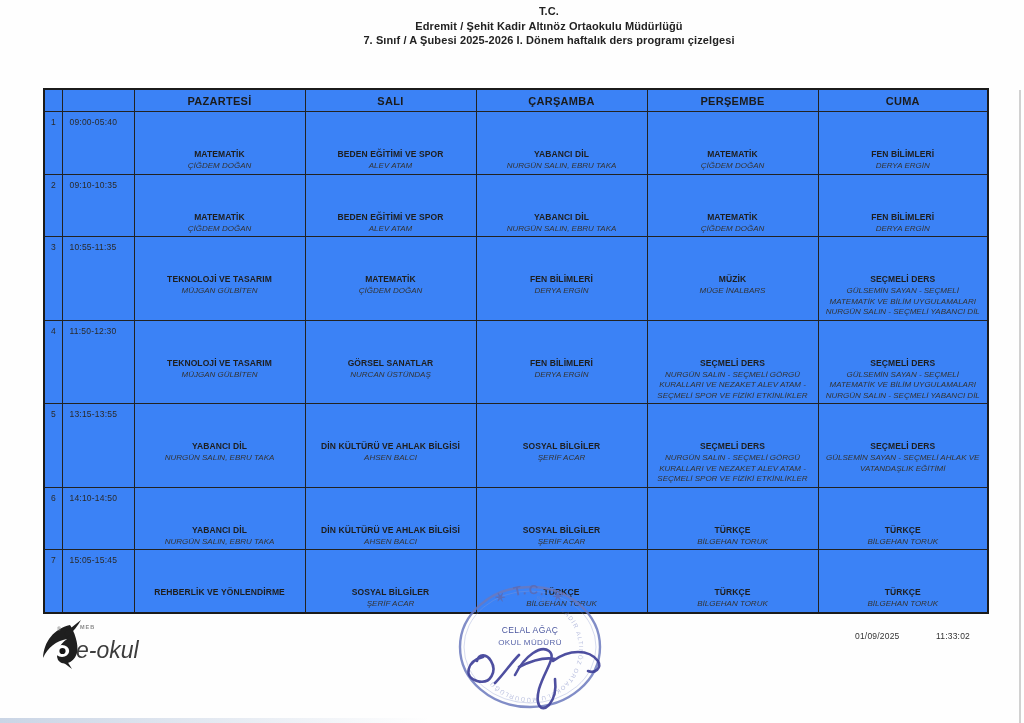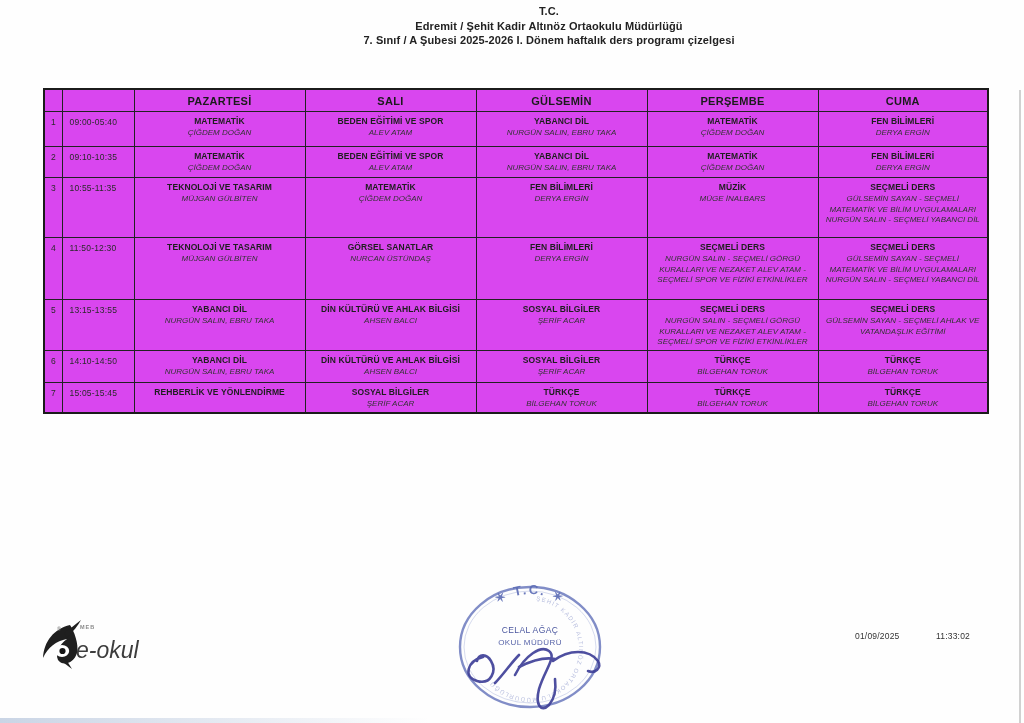--- a/index.html
+++ b/index.html
@@ -19,38 +19,38 @@
   }
   
   table.timetable{
     position:absolute;left:43px;top:88px;width:944px;
     border-collapse:collapse;table-layout:fixed;
     border:2px solid #1b1b1b;
   }
   .timetable th,.timetable td{
     border:1.6px solid #222;
     padding:0;
-    background:#d946ef;
+    background:#3b82f6;
   }
   .timetable th.day{
     height:21px;font-size:11px;font-weight:bold;letter-spacing:.3px;
     text-align:center;color:#1b1b1b;
   }
   td.c-no{
     text-align:center;font-size:8.5px;vertical-align:top;padding-top:5px;color:#2a2a2a;
   }
   td.c-time{
     font-size:8.5px;vertical-align:top;padding:5px 0 0 7px;color:#2a2a2a;
     letter-spacing:.2px;
   }
   td.c-day{
     vertical-align:top;text-align:center;padding:4px 7px 2px 7px;
   }
   .course{
-    font-size:8.5px;font-weight:bold;line-height:11px;color:#1e1e1e;letter-spacing:.1px;
+    font-size:8.5px;font-weight:bold;line-height:11px;color:#1e1e1e;letter-spacing:.1px;margin-top:33px;
   }
   .teacher{
     font-size:8px;line-height:10.5px;color:#333;margin-top:1px;font-style:italic;
   }
   
   .stamp{position:absolute;left:445px;top:583px;width:170px;height:136px;}
   .stamp .ringtext{filter:blur(.5px);}
   
   .eokul{position:absolute;left:40px;top:618px;width:110px;height:56px;}
   
@@ -87,21 +87,21 @@
       <col style="width:171px">
     <col style="width:171px">
       <col style="width:170px">
   </colgroup>
   <thead>
     <tr>
       <th></th>
       <th></th>
       <th class="day">PAZARTESİ</th>
       <th class="day">SALI</th>
-      <th class="day">GÜLSEMİN</th>
+      <th class="day">ÇARŞAMBA</th>
       <th class="day">PERŞEMBE</th>
       <th class="day">CUMA</th>
     </tr>
   </thead>
   <tbody>
       <tr style="height: 35px;">
     <td class="c-no">1</td>
     <td class="c-time">09:00-05:40</td>
     <td class="c-day">
       <div class="course">MATEMATİK</div>

